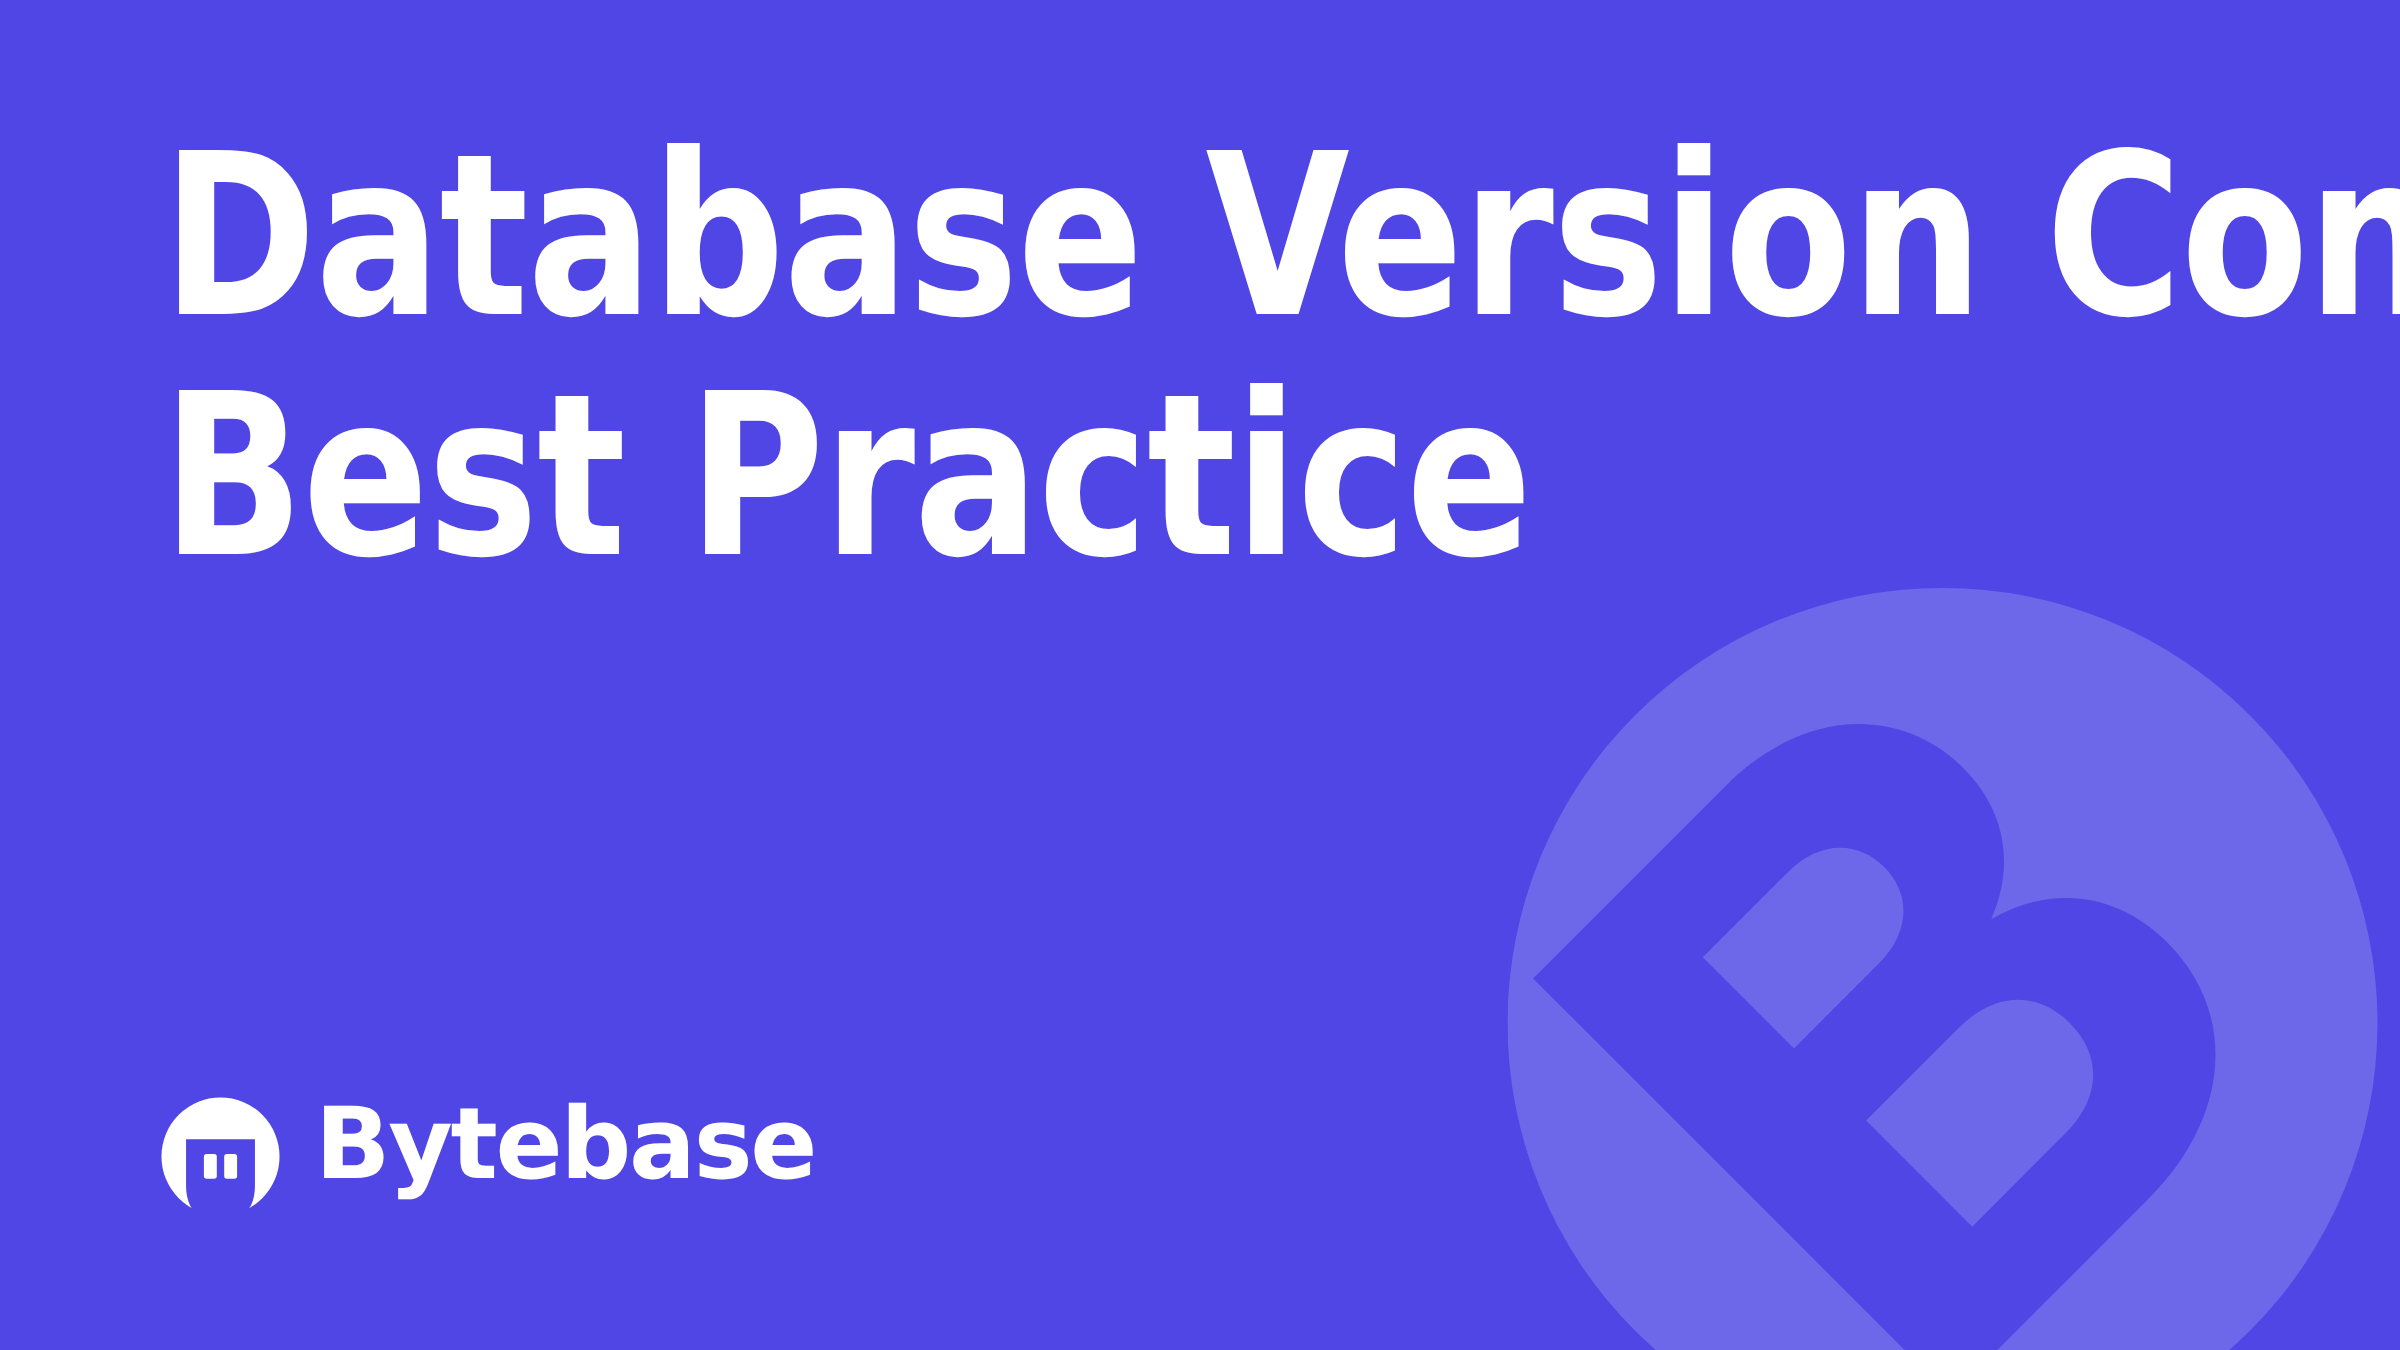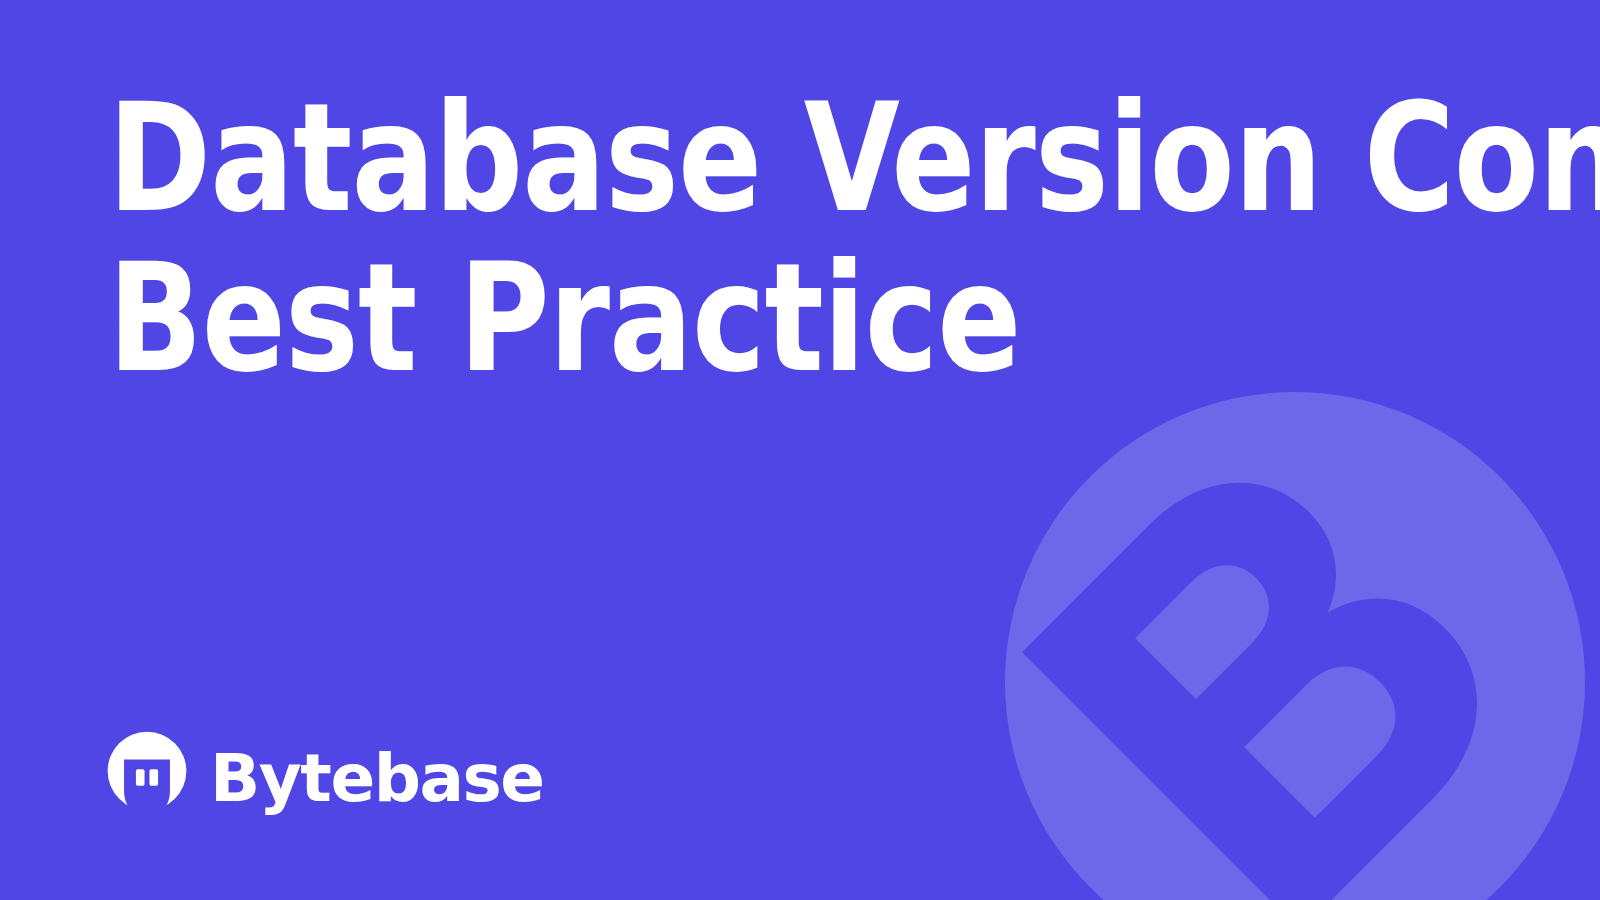--- a/index.html
+++ b/index.html
@@ -49,21 +49,21 @@
     transform: scaleX(0.92);
     transform-origin: left center;
   }
 
   
   #brand {
     position: absolute;
     left: 106px;
     bottom: 88px;
     display: flex;
-    align-items: flex-end;
+    align-items: flex-start;
     gap: 22px;
   }
   #brand-mark {
     width: 82px;
     height: 82px;
     flex: 0 0 82px;
   }
   #brand-mark svg { display: block; width: 100%; height: 100%; }
   #brand-word {
     color: #ffffff;

